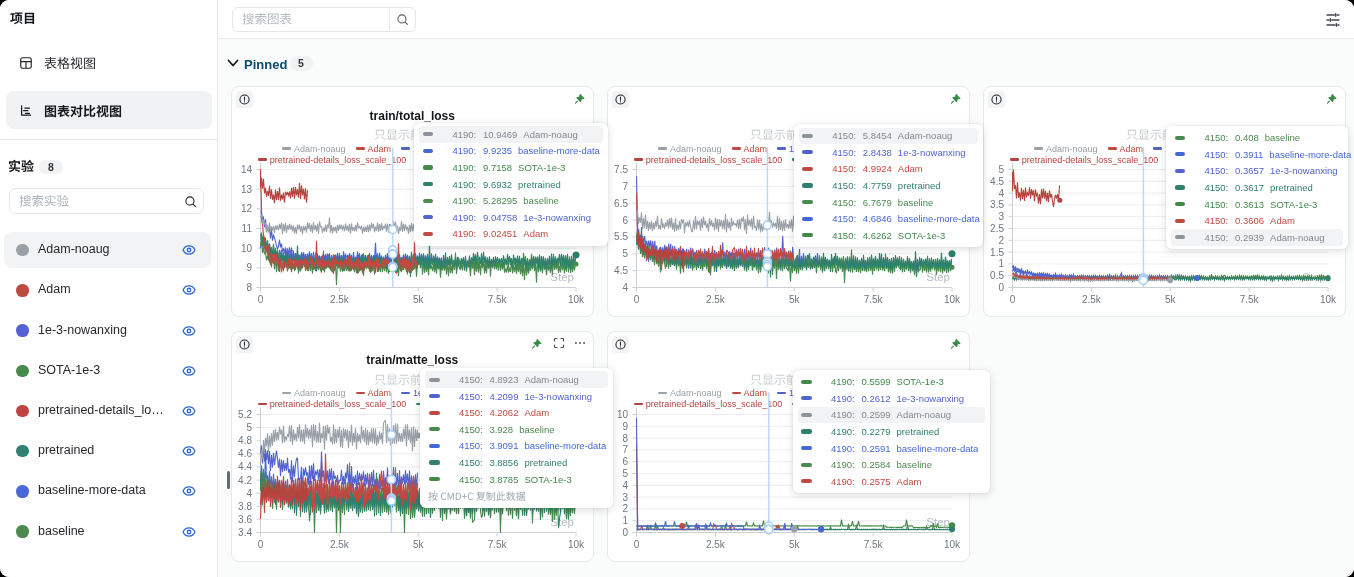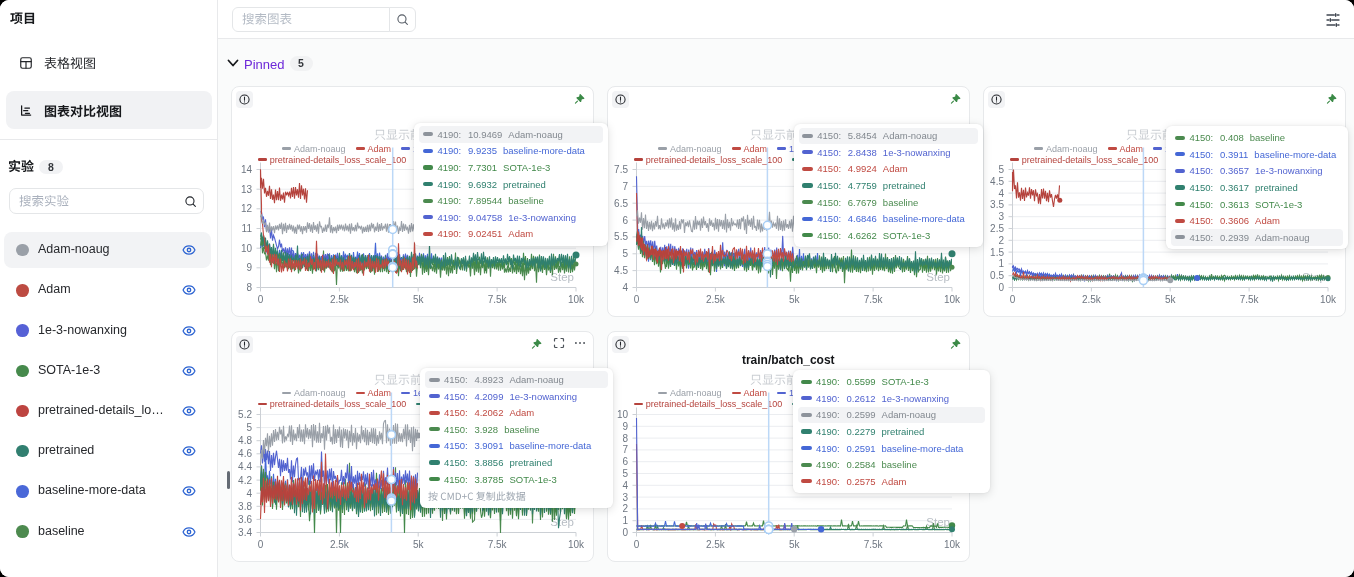--- a/index.html
+++ b/index.html
@@ -10,21 +10,21 @@
 .content{position:absolute;left:218px;top:39px;width:1136px;height:538px;background:#fafbfb}
 .card{position:absolute;width:363.5px;height:231px;background:#fff;border:1px solid #e7e9eb;border-radius:8px;box-sizing:border-box}
 .ctitle{position:absolute;left:0;top:21.5px;width:100%;text-align:center;font-size:12px;font-weight:bold;color:#141619}
 .leg{position:absolute;left:6px;width:351px;display:flex;justify-content:center;gap:10px;font-size:9px;line-height:10px;white-space:nowrap}
 .li{display:inline-flex;align-items:center;gap:3px}
 .ld{display:inline-block;width:9px;height:2.4px;border-radius:1.2px}
 .tt{position:absolute;background:#fff;border-radius:6px;box-shadow:0 2px 10px rgba(0,0,0,0.13),0 0 2px rgba(0,0,0,0.08);padding:3.5px 0;z-index:50}
 .ttr{display:flex;align-items:center;height:16.6px;padding:0 7px 0 8.7px;font-size:9.5px;white-space:nowrap}
 .ttrh{background:#f2f3f5;border-radius:4px;margin:0 5px;padding:0 2px 0 3.7px}
 .ttd{width:10.8px;height:4.2px;border-radius:2.1px;flex:none}
-.tts{margin-left:4px;width:30.5px;flex:none}
+.tts{margin-left:19px;width:30.5px;flex:none}
 .ttv{margin-right:6px;flex:none}
 .ttn{flex:none}
 </style></head>
 <body>
 <div class="app">
 <div class="side">
       <svg style="position:absolute;left:10.0px;top:10.1px;overflow:visible" width="28" height="18">
         <path transform="translate(0,13.0)" d="M7.8 -6.27V-3.62C7.8 -2.35 7.35 -0.85 3.87 0.0C4.22 0.29 4.68 0.87 4.87 1.19C8.54 0.06 9.37 -1.80 9.37 -3.60V-6.27ZM8.91 -0.93C9.85 -0.35 11.07 0.53 11.64 1.10L12.68 0.05C12.06 -0.50 10.80 -1.33 9.87 -1.87ZM0.24 -2.71 0.62 -1.06C1.89 -1.49 3.51 -2.05 5.04 -2.61L4.86 -3.91L3.52 -3.56V-8.16H4.81V-9.64H0.46V-8.16H1.97V-3.15ZM5.34 -8.13V-2.00H6.86V-6.77H10.27V-2.04H11.86V-8.13H8.85L9.38 -9.15H12.51V-10.54H4.97V-9.15H7.56C7.46 -8.81 7.34 -8.46 7.21 -8.13Z M16.40 -5.85H22.43V-4.31H16.40ZM16.40 -7.33V-8.81H22.43V-7.33ZM16.40 -2.83H22.43V-1.31H16.40ZM14.83 -10.33V1.02H16.40V0.20H22.43V1.02H24.10V-10.33Z" fill="#17191c"></path>
       </svg>
       <svg style="position:absolute;left:19px;top:56px" width="14" height="14" viewBox="0 0 24 24" fill="none" stroke="#24262a" stroke-width="2" stroke-linecap="round" stroke-linejoin="round">
@@ -127,33 +127,34 @@
         <line x1="8" y1="10" x2="8" y2="14"></line>
         <line x1="3" y1="19.5" x2="15" y2="19.5"></line>
         <line x1="19" y1="19.5" x2="21" y2="19.5"></line>
         <line x1="17" y1="17.5" x2="17" y2="21.5"></line>
       </svg>
     </div>
 <div class="content"></div>
 <svg style="position:absolute;left:227px;top:58.5px" width="12" height="9" viewBox="0 0 12 9" fill="none" stroke="#17191c" stroke-width="1.8" stroke-linecap="round" stroke-linejoin="round">
       <path d="M1.5 1.5 L6 6.5 L10.5 1.5"></path>
     </svg>
-    <div style="position:absolute;left:244px;top:57px;font-size:13px;font-weight:normal;color:#6d28d9">Pinned</div>
+    <div style="position:absolute;left:244px;top:57px;font-size:13px;font-weight:bold;color:#0c4a6e">Pinned</div>
     <div style="position:absolute;left:289.5px;top:56px;width:23px;height:15px;background:#f1f2f3;border-radius:7.5px;color:#33363b;font-size:10.5px;font-weight:bold;text-align:center;line-height:15px">5</div>
 <div class="card" style="left:230.5px;top:86px">
       <div style="position:absolute;left:4px;top:4px;width:17px;height:17px;background:#f2f3f5;border-radius:4px"></div>
       <svg style="position:absolute;left:7.0px;top:7.0px" width="11" height="11" viewBox="0 0 24 24" fill="none" stroke="#23262b" stroke-width="2.3" stroke-linecap="round">
         <circle cx="12" cy="12" r="10"></circle>
         <line x1="12" y1="6.8" x2="12" y2="13.6"></line>
         <line x1="12" y1="17" x2="12" y2="17.2"></line>
       </svg>
       <svg style="position:absolute;left:342.95px;top:6.050000000000001px" width="11.5" height="11.5" viewBox="0 0 24 24">
         <path d="M13.8 2.6 l7.6 7.6 c.7.7.3 1.9-.65 2.1l-3.9.95 c-.45.1-.8.45-.9.9 l-.95 3.9 c-.25.95-1.45 1.3-2.1.65 l-7.6-7.6 c-.7-.7-.3-1.9.65-2.1 l3.9-.95 c.45-.1.8-.45.9-.9 l.95-3.9 c.25-.95 1.45-1.3 2.1-.65z" fill="#3b8a47"></path>
         <line x1="7.2" y1="16.8" x2="3" y2="21" stroke="#3b8a47" stroke-width="2.4" stroke-linecap="round"></line>
       </svg>
+      <div class="ctitle">train/total_loss</div>
       <svg style="position:absolute;left:142.4px;top:40.3px;overflow:visible" width="80" height="16">
         <path transform="translate(0,12.0)" d="M7.11 -2.18C8.32 -1.24 9.81 0.09 10.51 0.96L11.32 0.42C10.58 -0.45 9.08 -1.75 7.88 -2.65ZM4.00 -2.61C3.30 -1.58 1.88 -0.37 0.58 0.36C0.79 0.51 1.12 0.80 1.29 0.99C2.62 0.19 4.05 -1.06 4.95 -2.25ZM2.82 -8.31H9.18V-4.59H2.82ZM1.89 -9.19V-3.73H10.12V-9.19Z M14.92 -6.84H21.08V-5.59H14.92ZM14.92 -8.77H21.08V-7.53H14.92ZM14.05 -9.49V-4.86H21.99V-9.49ZM21.84 -3.96C21.44 -3.19 20.72 -2.16 20.18 -1.51L20.88 -1.16C21.43 -1.81 22.10 -2.76 22.62 -3.6ZM13.48 -3.56C13.98 -2.79 14.55 -1.74 14.83 -1.11L15.56 -1.47C15.3 -2.08 14.68 -3.12 14.19 -3.86ZM18.85 -4.38V-0.46H17.07V-4.38H16.22V-0.46H12.48V0.39H23.52V-0.46H19.71V-4.38Z M26.80 -4.21C26.29 -2.85 25.40 -1.52 24.42 -0.67C24.64 -0.55 25.05 -0.28 25.24 -0.13C26.19 -1.05 27.14 -2.48 27.73 -3.96ZM32.20 -3.84C33.07 -2.68 33.98 -1.12 34.30 -0.12L35.20 -0.52C34.84 -1.54 33.91 -3.06 33.03 -4.18ZM25.78 -9.19V-8.30H34.23V-9.19ZM24.72 -6.27V-5.38H29.53V-0.22C29.53 -0.03 29.46 0.01 29.24 0.02C29.01 0.03 28.22 0.03 27.40 0.0C27.55 0.27 27.69 0.67 27.73 0.94C28.8 0.94 29.50 0.93 29.92 0.79C30.36 0.63 30.50 0.37 30.50 -0.21V-5.38H35.29V-6.27Z M43.24 -6.16V-1.24H44.08V-6.16ZM45.68 -6.52V-0.16C45.68 0.01 45.62 0.06 45.43 0.06C45.22 0.07 44.58 0.07 43.84 0.04C43.98 0.28 44.12 0.67 44.17 0.91C45.09 0.92 45.70 0.9 46.06 0.75C46.44 0.61 46.57 0.36 46.57 -0.15V-6.52ZM44.67 -10.14C44.41 -9.55 43.95 -8.76 43.54 -8.18H39.94L40.53 -8.4C40.30 -8.88 39.79 -9.58 39.33 -10.09L38.49 -9.79C38.92 -9.3 39.37 -8.65 39.6 -8.18H36.63V-7.35H47.36V-8.18H44.56C44.91 -8.67 45.3 -9.27 45.63 -9.82ZM40.90 -3.61V-2.4H38.24V-3.61ZM40.90 -4.32H38.24V-5.50H40.90ZM37.39 -6.27V0.9H38.24V-1.69H40.90V-0.08C40.90 0.07 40.86 0.12 40.69 0.12C40.53 0.13 39.98 0.13 39.37 0.10C39.49 0.33 39.62 0.68 39.68 0.91C40.48 0.91 41.02 0.9 41.35 0.75C41.68 0.62 41.78 0.38 41.78 -0.07V-6.27Z M49.05 0.0H53.88V-0.91H52.11V-8.79H51.27C50.79 -8.52 50.23 -8.31 49.45 -8.17V-7.47H51.02V-0.91H49.05Z M55.40 -9.18V-8.29H58.65C58.57 -5.20 58.40 -1.47 55.06 0.28C55.29 0.45 55.58 0.74 55.72 0.98C58.10 -0.33 58.99 -2.60 59.33 -4.96H63.86C63.68 -1.76 63.48 -0.44 63.12 -0.10C62.97 0.02 62.83 0.04 62.54 0.03C62.23 0.03 61.35 0.03 60.45 -0.04C60.63 0.20 60.75 0.57 60.76 0.84C61.59 0.88 62.43 0.9 62.89 0.86C63.34 0.84 63.64 0.74 63.92 0.43C64.39 -0.06 64.60 -1.51 64.81 -5.4C64.82 -5.52 64.82 -5.84 64.82 -5.84H59.44C59.53 -6.67 59.56 -7.5 59.59 -8.29H65.92V-9.18Z M70.25 -2.18C69.68 -1.45 68.60 -0.57 67.81 -0.12C68.00 0.02 68.26 0.32 68.41 0.51C69.22 -0.01 70.34 -1.00 70.97 -1.86ZM74.20 -1.74C75.04 -1.05 76.02 -0.07 76.47 0.56L77.16 0.04C76.69 -0.6 75.68 -1.54 74.85 -2.20ZM74.66 -8.19C74.14 -7.57 73.47 -7.03 72.68 -6.57C71.92 -7.02 71.28 -7.53 70.78 -8.14L70.83 -8.19ZM71.19 -10.10C70.57 -9.01 69.33 -7.76 67.54 -6.9C67.75 -6.76 68.03 -6.45 68.19 -6.24C68.95 -6.64 69.61 -7.10 70.18 -7.59C70.65 -7.04 71.20 -6.55 71.83 -6.13C70.39 -5.44 68.71 -5.01 67.08 -4.78C67.24 -4.58 67.42 -4.21 67.5 -3.98C69.28 -4.27 71.12 -4.78 72.68 -5.61C74.11 -4.84 75.82 -4.33 77.68 -4.06C77.80 -4.30 78.03 -4.68 78.22 -4.87C76.5 -5.08 74.89 -5.49 73.54 -6.12C74.59 -6.79 75.46 -7.63 76.04 -8.65L75.44 -9.02L75.27 -8.97H71.52C71.77 -9.28 71.98 -9.6 72.17 -9.91ZM72.19 -4.71V-3.44H68.42V-2.64H72.19V-0.03C72.19 0.09 72.14 0.13 72.01 0.13C71.88 0.14 71.39 0.14 70.94 0.12C71.06 0.34 71.18 0.68 71.22 0.91C71.91 0.91 72.38 0.91 72.69 0.78C73.02 0.64 73.10 0.42 73.10 -0.03V-2.64H76.88V-3.44H73.10V-4.71Z" fill="#c9cdd2"></path>
       </svg>
       <div class="leg" style="top:56.5px">
         <span class="li">
           <span class="ld" style="background:#9aa0a8"></span>
           <span style="color:#9aa0a8">Adam-noaug</span>
         </span>
         <span class="li">
           <span class="ld" style="background:#c04a42"></span>
@@ -472,20 +473,21 @@
         <path d="M8 3H5a2 2 0 0 0-2 2v3"></path>
         <path d="M21 8V5a2 2 0 0 0-2-2h-3"></path>
         <path d="M3 16v3a2 2 0 0 0 2 2h3"></path>
         <path d="M16 21h3a2 2 0 0 0 2-2v-3"></path>
       </svg>
       <svg style="position:absolute;left:341.7px;top:4.800000000000001px" width="14" height="14" viewBox="0 0 24 24" fill="#4b5158">
         <circle cx="5" cy="12" r="1.6"></circle>
         <circle cx="12" cy="12" r="1.6"></circle>
         <circle cx="19" cy="12" r="1.6"></circle>
       </svg>
+      <div class="ctitle">train/matte_loss</div>
       <svg style="position:absolute;left:142.4px;top:40.3px;overflow:visible" width="80" height="16">
         <path transform="translate(0,12.0)" d="M7.11 -2.18C8.32 -1.24 9.81 0.09 10.51 0.96L11.32 0.42C10.58 -0.45 9.08 -1.75 7.88 -2.65ZM4.00 -2.61C3.30 -1.58 1.88 -0.37 0.58 0.36C0.79 0.51 1.12 0.80 1.29 0.99C2.62 0.19 4.05 -1.06 4.95 -2.25ZM2.82 -8.31H9.18V-4.59H2.82ZM1.89 -9.19V-3.73H10.12V-9.19Z M14.92 -6.84H21.08V-5.59H14.92ZM14.92 -8.77H21.08V-7.53H14.92ZM14.05 -9.49V-4.86H21.99V-9.49ZM21.84 -3.96C21.44 -3.19 20.72 -2.16 20.18 -1.51L20.88 -1.16C21.43 -1.81 22.10 -2.76 22.62 -3.6ZM13.48 -3.56C13.98 -2.79 14.55 -1.74 14.83 -1.11L15.56 -1.47C15.3 -2.08 14.68 -3.12 14.19 -3.86ZM18.85 -4.38V-0.46H17.07V-4.38H16.22V-0.46H12.48V0.39H23.52V-0.46H19.71V-4.38Z M26.80 -4.21C26.29 -2.85 25.40 -1.52 24.42 -0.67C24.64 -0.55 25.05 -0.28 25.24 -0.13C26.19 -1.05 27.14 -2.48 27.73 -3.96ZM32.20 -3.84C33.07 -2.68 33.98 -1.12 34.30 -0.12L35.20 -0.52C34.84 -1.54 33.91 -3.06 33.03 -4.18ZM25.78 -9.19V-8.30H34.23V-9.19ZM24.72 -6.27V-5.38H29.53V-0.22C29.53 -0.03 29.46 0.01 29.24 0.02C29.01 0.03 28.22 0.03 27.40 0.0C27.55 0.27 27.69 0.67 27.73 0.94C28.8 0.94 29.50 0.93 29.92 0.79C30.36 0.63 30.50 0.37 30.50 -0.21V-5.38H35.29V-6.27Z M43.24 -6.16V-1.24H44.08V-6.16ZM45.68 -6.52V-0.16C45.68 0.01 45.62 0.06 45.43 0.06C45.22 0.07 44.58 0.07 43.84 0.04C43.98 0.28 44.12 0.67 44.17 0.91C45.09 0.92 45.70 0.9 46.06 0.75C46.44 0.61 46.57 0.36 46.57 -0.15V-6.52ZM44.67 -10.14C44.41 -9.55 43.95 -8.76 43.54 -8.18H39.94L40.53 -8.4C40.30 -8.88 39.79 -9.58 39.33 -10.09L38.49 -9.79C38.92 -9.3 39.37 -8.65 39.6 -8.18H36.63V-7.35H47.36V-8.18H44.56C44.91 -8.67 45.3 -9.27 45.63 -9.82ZM40.90 -3.61V-2.4H38.24V-3.61ZM40.90 -4.32H38.24V-5.50H40.90ZM37.39 -6.27V0.9H38.24V-1.69H40.90V-0.08C40.90 0.07 40.86 0.12 40.69 0.12C40.53 0.13 39.98 0.13 39.37 0.10C39.49 0.33 39.62 0.68 39.68 0.91C40.48 0.91 41.02 0.9 41.35 0.75C41.68 0.62 41.78 0.38 41.78 -0.07V-6.27Z M49.05 0.0H53.88V-0.91H52.11V-8.79H51.27C50.79 -8.52 50.23 -8.31 49.45 -8.17V-7.47H51.02V-0.91H49.05Z M55.40 -9.18V-8.29H58.65C58.57 -5.20 58.40 -1.47 55.06 0.28C55.29 0.45 55.58 0.74 55.72 0.98C58.10 -0.33 58.99 -2.60 59.33 -4.96H63.86C63.68 -1.76 63.48 -0.44 63.12 -0.10C62.97 0.02 62.83 0.04 62.54 0.03C62.23 0.03 61.35 0.03 60.45 -0.04C60.63 0.20 60.75 0.57 60.76 0.84C61.59 0.88 62.43 0.9 62.89 0.86C63.34 0.84 63.64 0.74 63.92 0.43C64.39 -0.06 64.60 -1.51 64.81 -5.4C64.82 -5.52 64.82 -5.84 64.82 -5.84H59.44C59.53 -6.67 59.56 -7.5 59.59 -8.29H65.92V-9.18Z M70.25 -2.18C69.68 -1.45 68.60 -0.57 67.81 -0.12C68.00 0.02 68.26 0.32 68.41 0.51C69.22 -0.01 70.34 -1.00 70.97 -1.86ZM74.20 -1.74C75.04 -1.05 76.02 -0.07 76.47 0.56L77.16 0.04C76.69 -0.6 75.68 -1.54 74.85 -2.20ZM74.66 -8.19C74.14 -7.57 73.47 -7.03 72.68 -6.57C71.92 -7.02 71.28 -7.53 70.78 -8.14L70.83 -8.19ZM71.19 -10.10C70.57 -9.01 69.33 -7.76 67.54 -6.9C67.75 -6.76 68.03 -6.45 68.19 -6.24C68.95 -6.64 69.61 -7.10 70.18 -7.59C70.65 -7.04 71.20 -6.55 71.83 -6.13C70.39 -5.44 68.71 -5.01 67.08 -4.78C67.24 -4.58 67.42 -4.21 67.5 -3.98C69.28 -4.27 71.12 -4.78 72.68 -5.61C74.11 -4.84 75.82 -4.33 77.68 -4.06C77.80 -4.30 78.03 -4.68 78.22 -4.87C76.5 -5.08 74.89 -5.49 73.54 -6.12C74.59 -6.79 75.46 -7.63 76.04 -8.65L75.44 -9.02L75.27 -8.97H71.52C71.77 -9.28 71.98 -9.6 72.17 -9.91ZM72.19 -4.71V-3.44H68.42V-2.64H72.19V-0.03C72.19 0.09 72.14 0.13 72.01 0.13C71.88 0.14 71.39 0.14 70.94 0.12C71.06 0.34 71.18 0.68 71.22 0.91C71.91 0.91 72.38 0.91 72.69 0.78C73.02 0.64 73.10 0.42 73.10 -0.03V-2.64H76.88V-3.44H73.10V-4.71Z" fill="#c9cdd2"></path>
       </svg>
       <div class="leg" style="top:56.5px">
         <span class="li">
           <span class="ld" style="background:#9aa0a8"></span>
           <span style="color:#9aa0a8">Adam-noaug</span>
         </span>
         <span class="li">
           <span class="ld" style="background:#c04a42"></span>
@@ -582,21 +584,20 @@
       <div style="position:absolute;left:4px;top:4px;width:17px;height:17px;background:#f2f3f5;border-radius:4px"></div>
       <svg style="position:absolute;left:7.0px;top:7.0px" width="11" height="11" viewBox="0 0 24 24" fill="none" stroke="#23262b" stroke-width="2.3" stroke-linecap="round">
         <circle cx="12" cy="12" r="10"></circle>
         <line x1="12" y1="6.8" x2="12" y2="13.6"></line>
         <line x1="12" y1="17" x2="12" y2="17.2"></line>
       </svg>
       <svg style="position:absolute;left:342.95px;top:6.050000000000001px" width="11.5" height="11.5" viewBox="0 0 24 24">
         <path d="M13.8 2.6 l7.6 7.6 c.7.7.3 1.9-.65 2.1l-3.9.95 c-.45.1-.8.45-.9.9 l-.95 3.9 c-.25.95-1.45 1.3-2.1.65 l-7.6-7.6 c-.7-.7-.3-1.9.65-2.1 l3.9-.95 c.45-.1.8-.45.9-.9 l.95-3.9 c.25-.95 1.45-1.3 2.1-.65z" fill="#3b8a47"></path>
         <line x1="7.2" y1="16.8" x2="3" y2="21" stroke="#3b8a47" stroke-width="2.4" stroke-linecap="round"></line>
       </svg>
-      <div class="ctitle">train/batch_cost</div>
       <svg style="position:absolute;left:142.4px;top:40.3px;overflow:visible" width="80" height="16">
         <path transform="translate(0,12.0)" d="M7.11 -2.18C8.32 -1.24 9.81 0.09 10.51 0.96L11.32 0.42C10.58 -0.45 9.08 -1.75 7.88 -2.65ZM4.00 -2.61C3.30 -1.58 1.88 -0.37 0.58 0.36C0.79 0.51 1.12 0.80 1.29 0.99C2.62 0.19 4.05 -1.06 4.95 -2.25ZM2.82 -8.31H9.18V-4.59H2.82ZM1.89 -9.19V-3.73H10.12V-9.19Z M14.92 -6.84H21.08V-5.59H14.92ZM14.92 -8.77H21.08V-7.53H14.92ZM14.05 -9.49V-4.86H21.99V-9.49ZM21.84 -3.96C21.44 -3.19 20.72 -2.16 20.18 -1.51L20.88 -1.16C21.43 -1.81 22.10 -2.76 22.62 -3.6ZM13.48 -3.56C13.98 -2.79 14.55 -1.74 14.83 -1.11L15.56 -1.47C15.3 -2.08 14.68 -3.12 14.19 -3.86ZM18.85 -4.38V-0.46H17.07V-4.38H16.22V-0.46H12.48V0.39H23.52V-0.46H19.71V-4.38Z M26.80 -4.21C26.29 -2.85 25.40 -1.52 24.42 -0.67C24.64 -0.55 25.05 -0.28 25.24 -0.13C26.19 -1.05 27.14 -2.48 27.73 -3.96ZM32.20 -3.84C33.07 -2.68 33.98 -1.12 34.30 -0.12L35.20 -0.52C34.84 -1.54 33.91 -3.06 33.03 -4.18ZM25.78 -9.19V-8.30H34.23V-9.19ZM24.72 -6.27V-5.38H29.53V-0.22C29.53 -0.03 29.46 0.01 29.24 0.02C29.01 0.03 28.22 0.03 27.40 0.0C27.55 0.27 27.69 0.67 27.73 0.94C28.8 0.94 29.50 0.93 29.92 0.79C30.36 0.63 30.50 0.37 30.50 -0.21V-5.38H35.29V-6.27Z M43.24 -6.16V-1.24H44.08V-6.16ZM45.68 -6.52V-0.16C45.68 0.01 45.62 0.06 45.43 0.06C45.22 0.07 44.58 0.07 43.84 0.04C43.98 0.28 44.12 0.67 44.17 0.91C45.09 0.92 45.70 0.9 46.06 0.75C46.44 0.61 46.57 0.36 46.57 -0.15V-6.52ZM44.67 -10.14C44.41 -9.55 43.95 -8.76 43.54 -8.18H39.94L40.53 -8.4C40.30 -8.88 39.79 -9.58 39.33 -10.09L38.49 -9.79C38.92 -9.3 39.37 -8.65 39.6 -8.18H36.63V-7.35H47.36V-8.18H44.56C44.91 -8.67 45.3 -9.27 45.63 -9.82ZM40.90 -3.61V-2.4H38.24V-3.61ZM40.90 -4.32H38.24V-5.50H40.90ZM37.39 -6.27V0.9H38.24V-1.69H40.90V-0.08C40.90 0.07 40.86 0.12 40.69 0.12C40.53 0.13 39.98 0.13 39.37 0.10C39.49 0.33 39.62 0.68 39.68 0.91C40.48 0.91 41.02 0.9 41.35 0.75C41.68 0.62 41.78 0.38 41.78 -0.07V-6.27Z M49.05 0.0H53.88V-0.91H52.11V-8.79H51.27C50.79 -8.52 50.23 -8.31 49.45 -8.17V-7.47H51.02V-0.91H49.05Z M55.40 -9.18V-8.29H58.65C58.57 -5.20 58.40 -1.47 55.06 0.28C55.29 0.45 55.58 0.74 55.72 0.98C58.10 -0.33 58.99 -2.60 59.33 -4.96H63.86C63.68 -1.76 63.48 -0.44 63.12 -0.10C62.97 0.02 62.83 0.04 62.54 0.03C62.23 0.03 61.35 0.03 60.45 -0.04C60.63 0.20 60.75 0.57 60.76 0.84C61.59 0.88 62.43 0.9 62.89 0.86C63.34 0.84 63.64 0.74 63.92 0.43C64.39 -0.06 64.60 -1.51 64.81 -5.4C64.82 -5.52 64.82 -5.84 64.82 -5.84H59.44C59.53 -6.67 59.56 -7.5 59.59 -8.29H65.92V-9.18Z M70.25 -2.18C69.68 -1.45 68.60 -0.57 67.81 -0.12C68.00 0.02 68.26 0.32 68.41 0.51C69.22 -0.01 70.34 -1.00 70.97 -1.86ZM74.20 -1.74C75.04 -1.05 76.02 -0.07 76.47 0.56L77.16 0.04C76.69 -0.6 75.68 -1.54 74.85 -2.20ZM74.66 -8.19C74.14 -7.57 73.47 -7.03 72.68 -6.57C71.92 -7.02 71.28 -7.53 70.78 -8.14L70.83 -8.19ZM71.19 -10.10C70.57 -9.01 69.33 -7.76 67.54 -6.9C67.75 -6.76 68.03 -6.45 68.19 -6.24C68.95 -6.64 69.61 -7.10 70.18 -7.59C70.65 -7.04 71.20 -6.55 71.83 -6.13C70.39 -5.44 68.71 -5.01 67.08 -4.78C67.24 -4.58 67.42 -4.21 67.5 -3.98C69.28 -4.27 71.12 -4.78 72.68 -5.61C74.11 -4.84 75.82 -4.33 77.68 -4.06C77.80 -4.30 78.03 -4.68 78.22 -4.87C76.5 -5.08 74.89 -5.49 73.54 -6.12C74.59 -6.79 75.46 -7.63 76.04 -8.65L75.44 -9.02L75.27 -8.97H71.52C71.77 -9.28 71.98 -9.6 72.17 -9.91ZM72.19 -4.71V-3.44H68.42V-2.64H72.19V-0.03C72.19 0.09 72.14 0.13 72.01 0.13C71.88 0.14 71.39 0.14 70.94 0.12C71.06 0.34 71.18 0.68 71.22 0.91C71.91 0.91 72.38 0.91 72.69 0.78C73.02 0.64 73.10 0.42 73.10 -0.03V-2.64H76.88V-3.44H73.10V-4.71Z" fill="#c9cdd2"></path>
       </svg>
       <div class="leg" style="top:56.5px">
         <span class="li">
           <span class="ld" style="background:#9aa0a8"></span>
           <span style="color:#9aa0a8">Adam-noaug</span>
         </span>
         <span class="li">
           <span class="ld" style="background:#c04a42"></span>
@@ -703,33 +704,33 @@
       </div>
       <div class="ttr">
         <span class="ttd" style="background:#4467d6"></span>
         <span class="tts" style="color:#4467d6">4190:</span>
         <span class="ttv" style="color:#4467d6">9.9235</span>
         <span class="ttn" style="color:#4467d6">baseline-more-data</span>
       </div>
       <div class="ttr">
         <span class="ttd" style="background:#42894a"></span>
         <span class="tts" style="color:#42894a">4190:</span>
-        <span class="ttv" style="color:#42894a">7.7301</span>
+        <span class="ttv" style="color:#42894a">9.7158</span>
         <span class="ttn" style="color:#42894a">SOTA-1e-3</span>
       </div>
       <div class="ttr">
         <span class="ttd" style="background:#30806f"></span>
         <span class="tts" style="color:#30806f">4190:</span>
         <span class="ttv" style="color:#30806f">9.6932</span>
         <span class="ttn" style="color:#30806f">pretrained</span>
       </div>
       <div class="ttr">
         <span class="ttd" style="background:#4b8a4f"></span>
         <span class="tts" style="color:#4b8a4f">4190:</span>
-        <span class="ttv" style="color:#4b8a4f">7.89544</span>
+        <span class="ttv" style="color:#4b8a4f">5.28295</span>
         <span class="ttn" style="color:#4b8a4f">baseline</span>
       </div>
       <div class="ttr">
         <span class="ttd" style="background:#5263d0"></span>
         <span class="tts" style="color:#5263d0">4190:</span>
         <span class="ttv" style="color:#5263d0">9.04758</span>
         <span class="ttn" style="color:#5263d0">1e-3-nowanxing</span>
       </div>
       <div class="ttr">
         <span class="ttd" style="background:#c04a42"></span>

